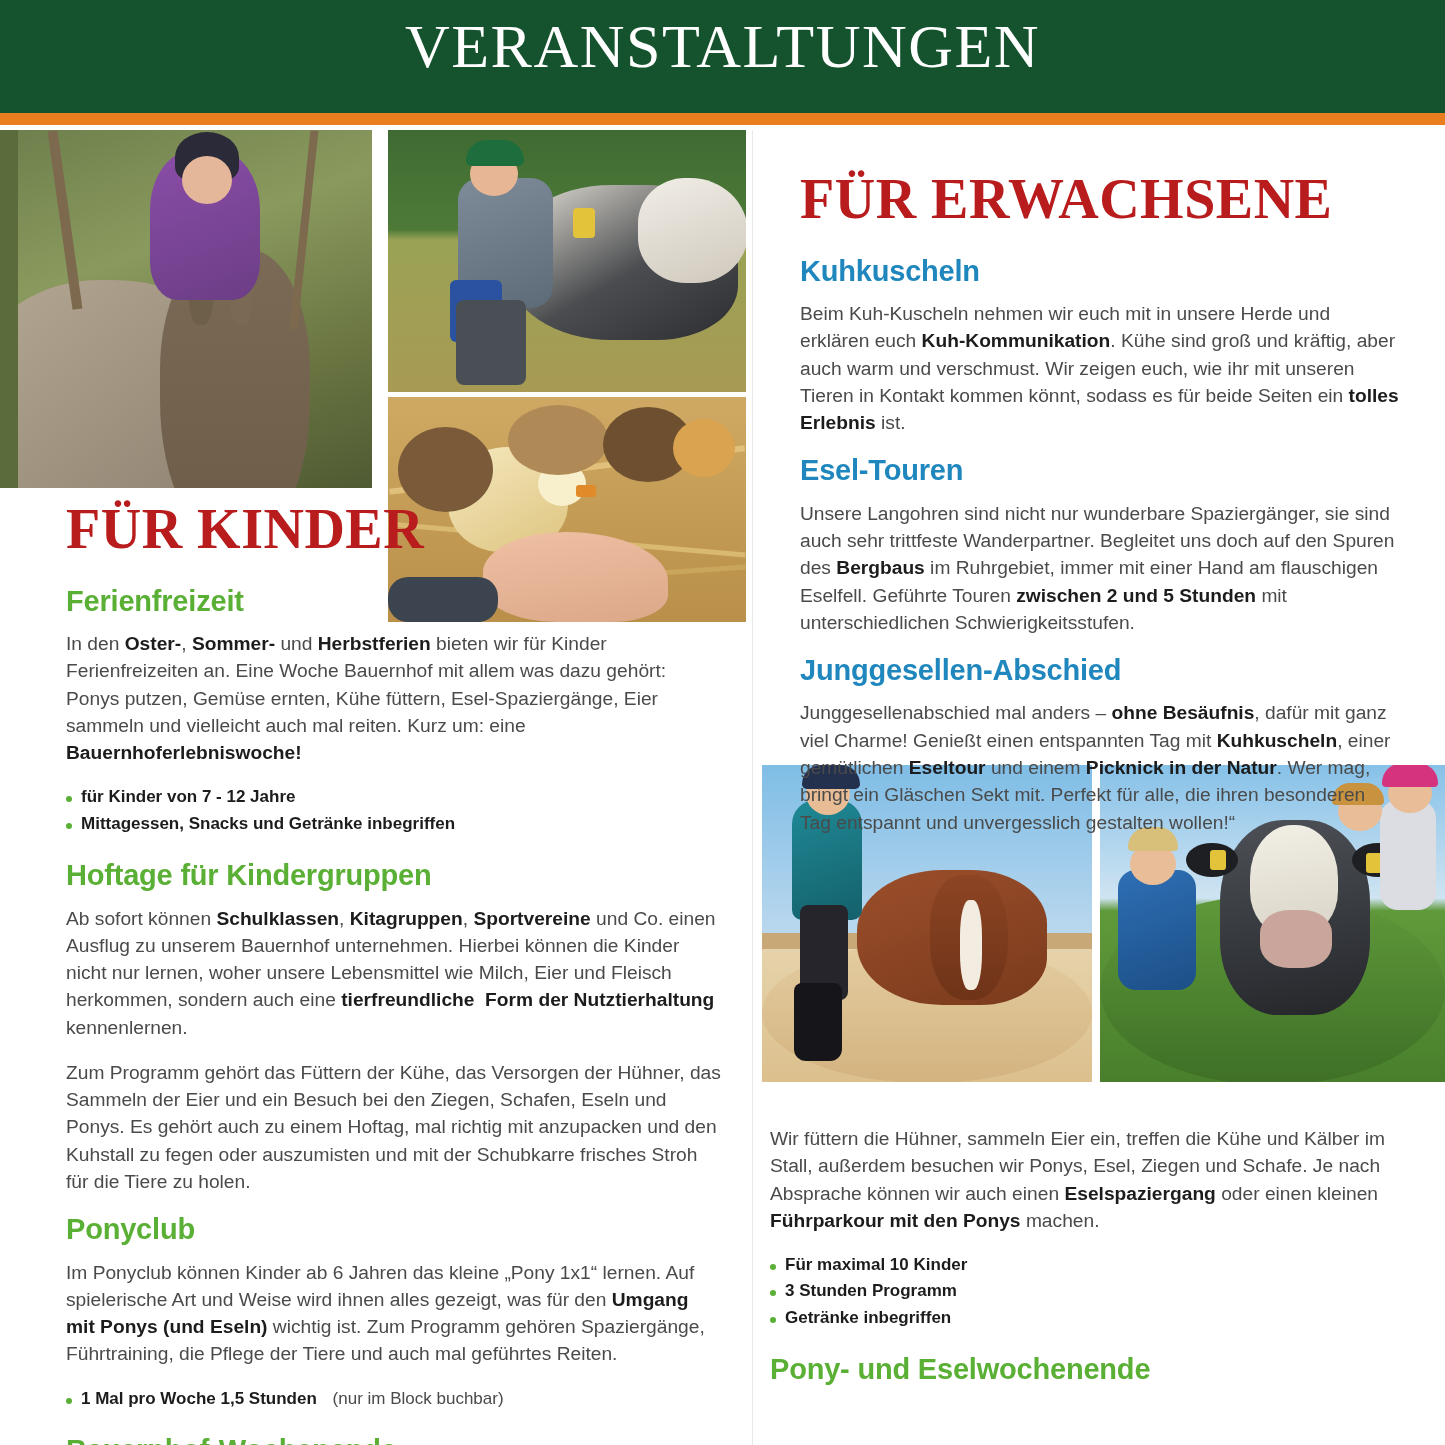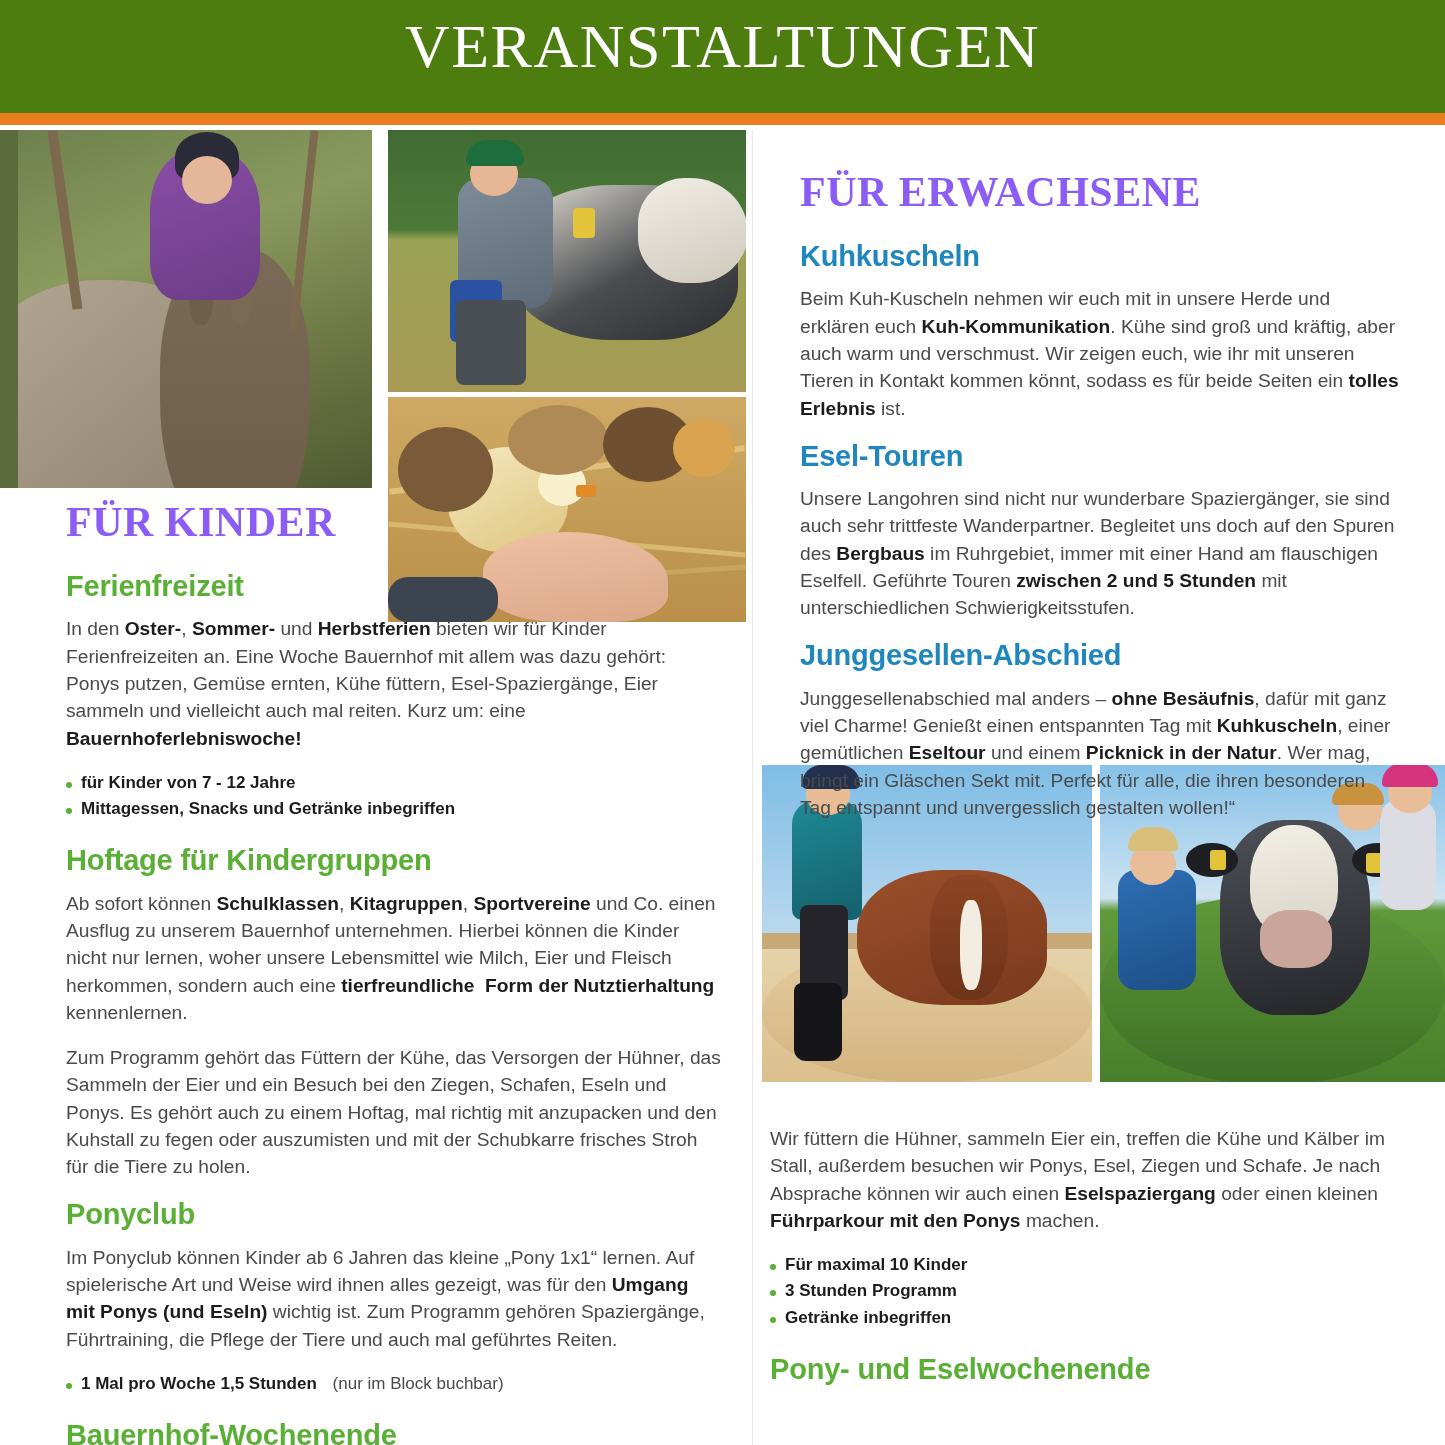--- a/index.html
+++ b/index.html
@@ -7,21 +7,21 @@
     width: 1445px; height: 1445px;
     background: #ffffff;
     font-family: "Liberation Sans", sans-serif;
     overflow: hidden;
   }
   .page { position: relative; width: 1445px; height: 1445px; background: #fff; }
 
   
   .banner {
     position: absolute; left: 0; top: 0; width: 1445px; height: 113px;
-    background: #4d7c0f;
+    background: #14532d;
   }
   .banner-title {
     position: absolute; left: 0; top: 14px; width: 1445px;
     text-align: center;
     font-family: "Liberation Serif", serif;
     font-size: 62px; font-weight: 400;
     letter-spacing: 1.5px;
     color: #ffffff;
     line-height: 1.05;
   }
@@ -50,22 +50,22 @@
 
   
   .col-left  { position: absolute; left: 66px;  top: 500px; width: 655px; }
   .col-right { position: absolute; left: 800px; top: 170px; width: 600px; }
   .col-right-lower { position: absolute; left: 770px; top: 1125px; width: 635px; }
 
   
   h1.sec {
     font-family: "Liberation Serif", serif;
     font-weight: 700;
-    color: #8b5cf6;
-    font-size: 42px;
+    color: #b91c1c;
+    font-size: 56px;
     letter-spacing: 0.5px;
     line-height: 1.05;
     margin: 0 0 26px 0;
   }
   h2.sub {
     font-family: "Liberation Sans", sans-serif;
     font-weight: 700;
     font-size: 29px;
     line-height: 1.15;
     margin: 0 0 12px 0;

